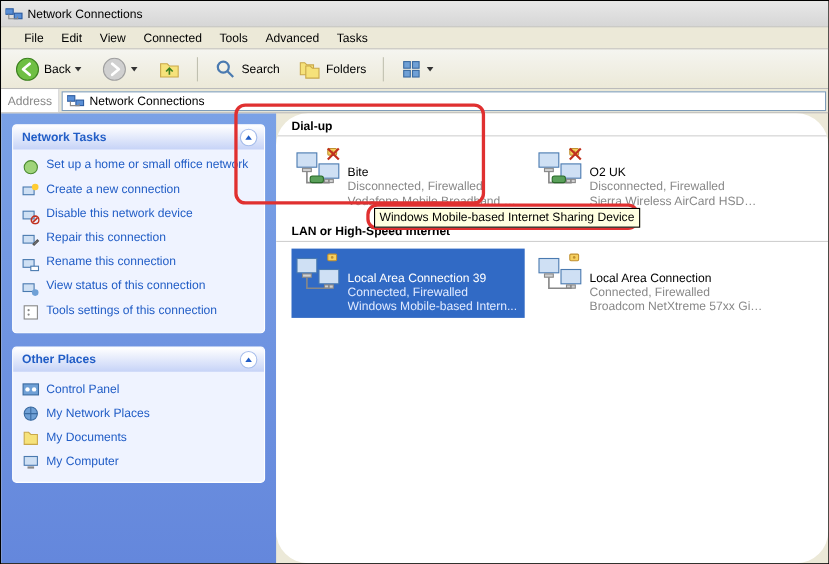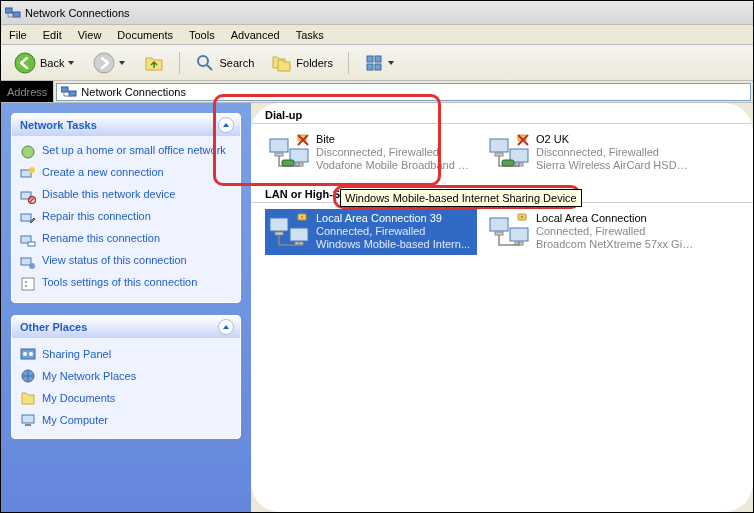--- a/index.html
+++ b/index.html
@@ -3,33 +3,33 @@
 <meta charset="utf-8">
 <style>
 * { box-sizing: border-box; margin: 0; padding: 0; font-family: Tahoma, sans-serif; font-size: 11px; }
 body { width: 754px; height: 513px; border: 1px solid #000; background: #ece9d8; display: flex; flex-direction: column; overflow: hidden; }
 
 
 .titlebar { height: 24px; background: linear-gradient(#e8e8e8,#d6d6d6); display: flex; align-items: center; padding: 0 4px; border-bottom: 1px solid #bbb; }
 .titlebar .sys-icon { width: 16px; height: 16px; margin-right: 4px; display: inline-flex; align-items: center; justify-content: center; }
 
 
-.menubar { height: 20px; background: #ece9d8; display: flex; align-items: center; padding: 0 0; border-bottom: 1px solid #bbb; }
+.menubar { height: 20px; background: #ece9d8; display: flex; align-items: center; padding: 0 13px; border-bottom: 1px solid #bbb; }
 .menubar span { padding: 2px 8px; cursor: default; }
 
 
 .toolbar { height: 36px; background: linear-gradient(#f5f5f0,#ece9d8); display: flex; align-items: center; padding: 0 6px; gap: 4px; border-bottom: 1px solid #bbb; }
 .tb-btn { display: flex; align-items: center; gap: 4px; padding: 3px 6px; border: 1px solid transparent; border-radius: 3px; cursor: default; }
 .tb-sep { width: 1px; height: 22px; background: #c0c0b0; margin: 0 4px; }
 .dd-arrow { width: 7px; height: 7px; display: inline-block; }
 .dd-arrow:after { content:""; display:block; width:0; height:0; border-left:3px solid transparent; border-right:3px solid transparent; border-top:4px solid #333; margin-top:2px; }
 
 
 .addressbar { height: 22px; background: #ece9d8; display: flex; align-items: center; border-bottom: 1px solid #bbb; }
-.addr-label { padding: 0 6px; color: #888; border-right: 1px solid #ccc; height: 100%; display: flex; align-items: center; background: #000000; }
+.addr-label { padding: 0 6px; color: #888; border-right: 1px solid #ccc; height: 100%; display: flex; align-items: center; background: #ffffff; }
 .addr-field { flex: 1; background: #fff; height: 18px; margin: 2px; display: flex; align-items: center; padding: 0 4px; border: 1px solid #7f9db9; }
 .addr-field .sys-icon { margin-right: 4px; }
 
 
 .main { flex: 1; display: flex; overflow: hidden; }
 .sidebar { width: 250px; background: linear-gradient(#7aa1e6,#6487dc); padding: 10px 10px; overflow: hidden; }
 .side-panel { background: #eff3ff; border: 1px solid #fff; border-radius: 4px; margin-bottom: 12px; }
 .side-header { background: linear-gradient(#fff,#c6d3f7); height: 22px; display: flex; align-items: center; padding: 0 8px; font-weight: bold; color: #215dc6; border-radius: 4px 4px 0 0; position: relative; }
 .side-header .chev { position: absolute; right: 6px; top: 3px; width: 16px; height: 16px; border: 1px solid #a6bdeb; border-radius: 50%; background: #fff; display: flex; align-items: center; justify-content: center; }
 .side-header .chev:after { content:""; width:0; height:0; border-left:3px solid transparent; border-right:3px solid transparent; border-bottom:4px solid #215dc6; }
@@ -41,21 +41,21 @@
 .place-item { display: flex; align-items: center; gap: 6px; color: #215dc6; cursor: pointer; }
 .place-item .ticon { width: 16px; height: 16px; flex-shrink: 0; }
 
 .content { flex: 1; background: #fff; overflow: auto; padding: 4px 0 0 0; position: relative; border-radius: 29px; }
 .group-header { font-weight: bold; padding: 2px 8px 2px 14px; border-bottom: 1px solid #d0d0d0; margin-bottom: 4px; }
 .items-row { display: flex; flex-wrap: wrap; padding: 2px 0 10px 14px; gap: 4px 8px; }
 .conn-item { width: 212px; display: flex; align-items: flex-start; gap: 4px; padding: 2px; border: 1px solid transparent; }
 .conn-item.selected { background: #316ac5; color: #fff; }
 .conn-item.selected .sub { color: #e0eaff; }
 .conn-icon { width: 44px; height: 40px; flex-shrink: 0; position: relative; }
-.conn-text { display: flex; flex-direction: column; line-height: 13px; overflow: hidden; margin-top: 0;}
+.conn-text { display: flex; flex-direction: column; line-height: 13px; overflow: hidden; margin-top: 18px;}
 .conn-text .name { white-space: nowrap; overflow: hidden; text-overflow: ellipsis; }
 .conn-text .sub { color: #888; white-space: nowrap; overflow: hidden; text-overflow: ellipsis; }
 .conn-item.selected .conn-text .name { color: #fff; }
 
 .highlight-box { position: absolute; border: 3px solid #e03030; border-radius: 10px; pointer-events: none; }
 .highlight-1 { left: 213px; top: 94px; width: 228px; height: 92px; }
 .highlight-2 { left: 333px; top: 185px; width: 248px; height: 24px; }
 
 .tooltip { position: absolute; left: 340px; top: 189px; background: #ffffe1; border: 1px solid #000; padding: 2px 4px; font-size: 11px; white-space: nowrap; }
 
@@ -73,21 +73,21 @@
         <path d="M3 8 L3 12 L11 12 L11 10" stroke="#888" fill="none"></path>
       </svg>
   </span>
   <span>Network Connections</span>
 </div>
 
 <div class="menubar">
   <span>File</span>
   <span>Edit</span>
   <span>View</span>
-  <span>Documents</span>
+  <span>Connected</span>
   <span>Tools</span>
   <span>Advanced</span>
   <span>Tasks</span>
 </div>
 
 <div class="toolbar">
   <div class="tb-btn">
     <svg width="22" height="22" viewBox="0 0 22 22">
         <circle cx="11" cy="11" r="10" fill="#6fbf44" stroke="#3d8020"></circle>
         <path d="M13 6 L7 11 L13 16" fill="none" stroke="#fff" stroke-width="2.5" stroke-linecap="round" stroke-linejoin="round"></path>
@@ -232,21 +232,21 @@
       </div>
       <div class="side-body">
         <div class="place-item">
             <span class="ticon">
               <svg class="svg-icon" viewBox="0 0 16 16">
                 <rect x="1" y="3" width="14" height="10" fill="#6fa0d6" stroke="#3a6aa0"></rect>
                 <circle cx="5" cy="8" r="2" fill="#fff"></circle>
                 <circle cx="11" cy="8" r="2" fill="#fff"></circle>
               </svg>
             </span>
-            <span>Sharing Panel</span>
+            <span>Control Panel</span>
           </div>
         <div class="place-item">
             <span class="ticon">
               <svg class="svg-icon" viewBox="0 0 16 16">
                 <circle cx="8" cy="8" r="6" fill="#6fa0d6" stroke="#3a6aa0"></circle>
                 <path d="M2 8 H14 M8 2 V14" stroke="#3a6aa0"></path>
               </svg>
             </span>
             <span>My Network Places</span>
           </div>

